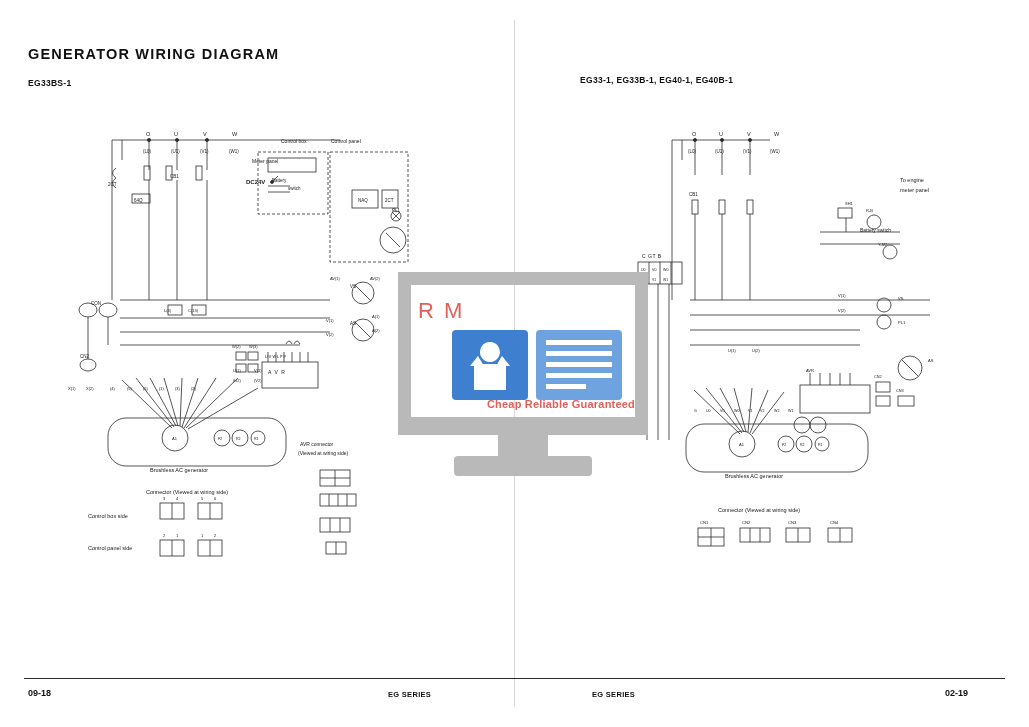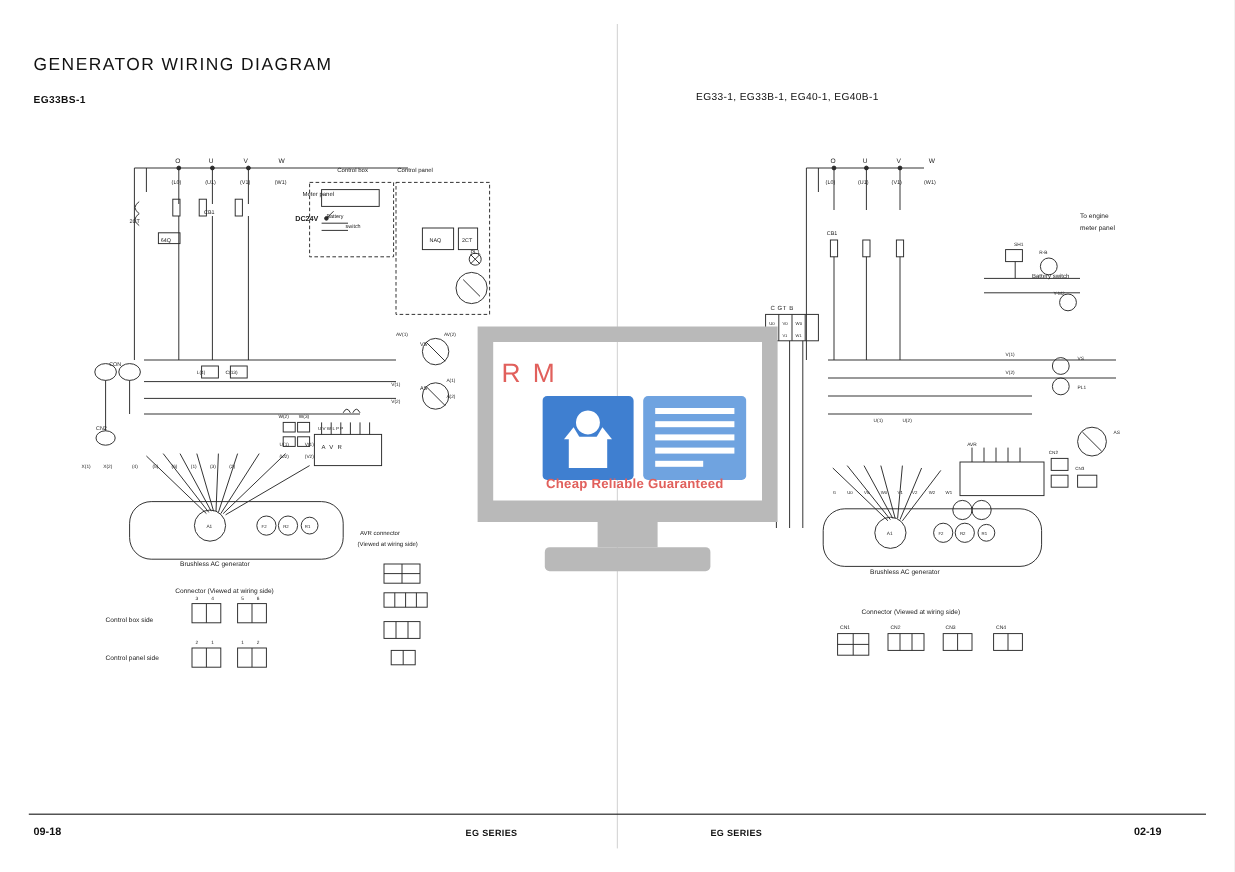--- a/index.html
+++ b/index.html
@@ -19,40 +19,40 @@
     height: 727px;
     background: #ffffff;
     overflow: hidden;
   }
   
   .page-title {
     position: absolute;
     left: 28px;
     top: 46px;
     font-size: 14.5px;
-    font-weight: normal;
+    font-weight: bold;
     letter-spacing: 1.2px;
     color: #111;
     text-align: center;
   }
   .model-left {
     position: absolute;
     left: 28px;
     top: 78px;
     font-size: 8.5px;
     font-weight: bold;
     color: #111;
     letter-spacing: 0.3px;
   }
   .model-right {
     position: absolute;
     left: 580px;
     top: 75px;
     font-size: 8.5px;
-    font-weight: normal;
+    font-weight: bold;
     color: #111;
     letter-spacing: 0.3px;
   }
   .footer-left-page {
     position: absolute;
     left: 28px;
     top: 688px;
     font-size: 9px;
     font-weight: bold;
     color: #111;
@@ -114,21 +114,21 @@
     top: 272px;
     width: 250px;
     height: 210px;
     pointer-events: none;
   }
   .wm-text {
     position: absolute;
     left: 455px;
     top: 398px;
     width: 180px;
-    text-align: left;
+    text-align: right;
     color: #e1605c;
     font-size: 11px;
     font-weight: bold;
     letter-spacing: 0.2px;
     pointer-events: none;
   }
   .wm-rm {
     position: absolute;
     left: 418px;
     top: 298px;

